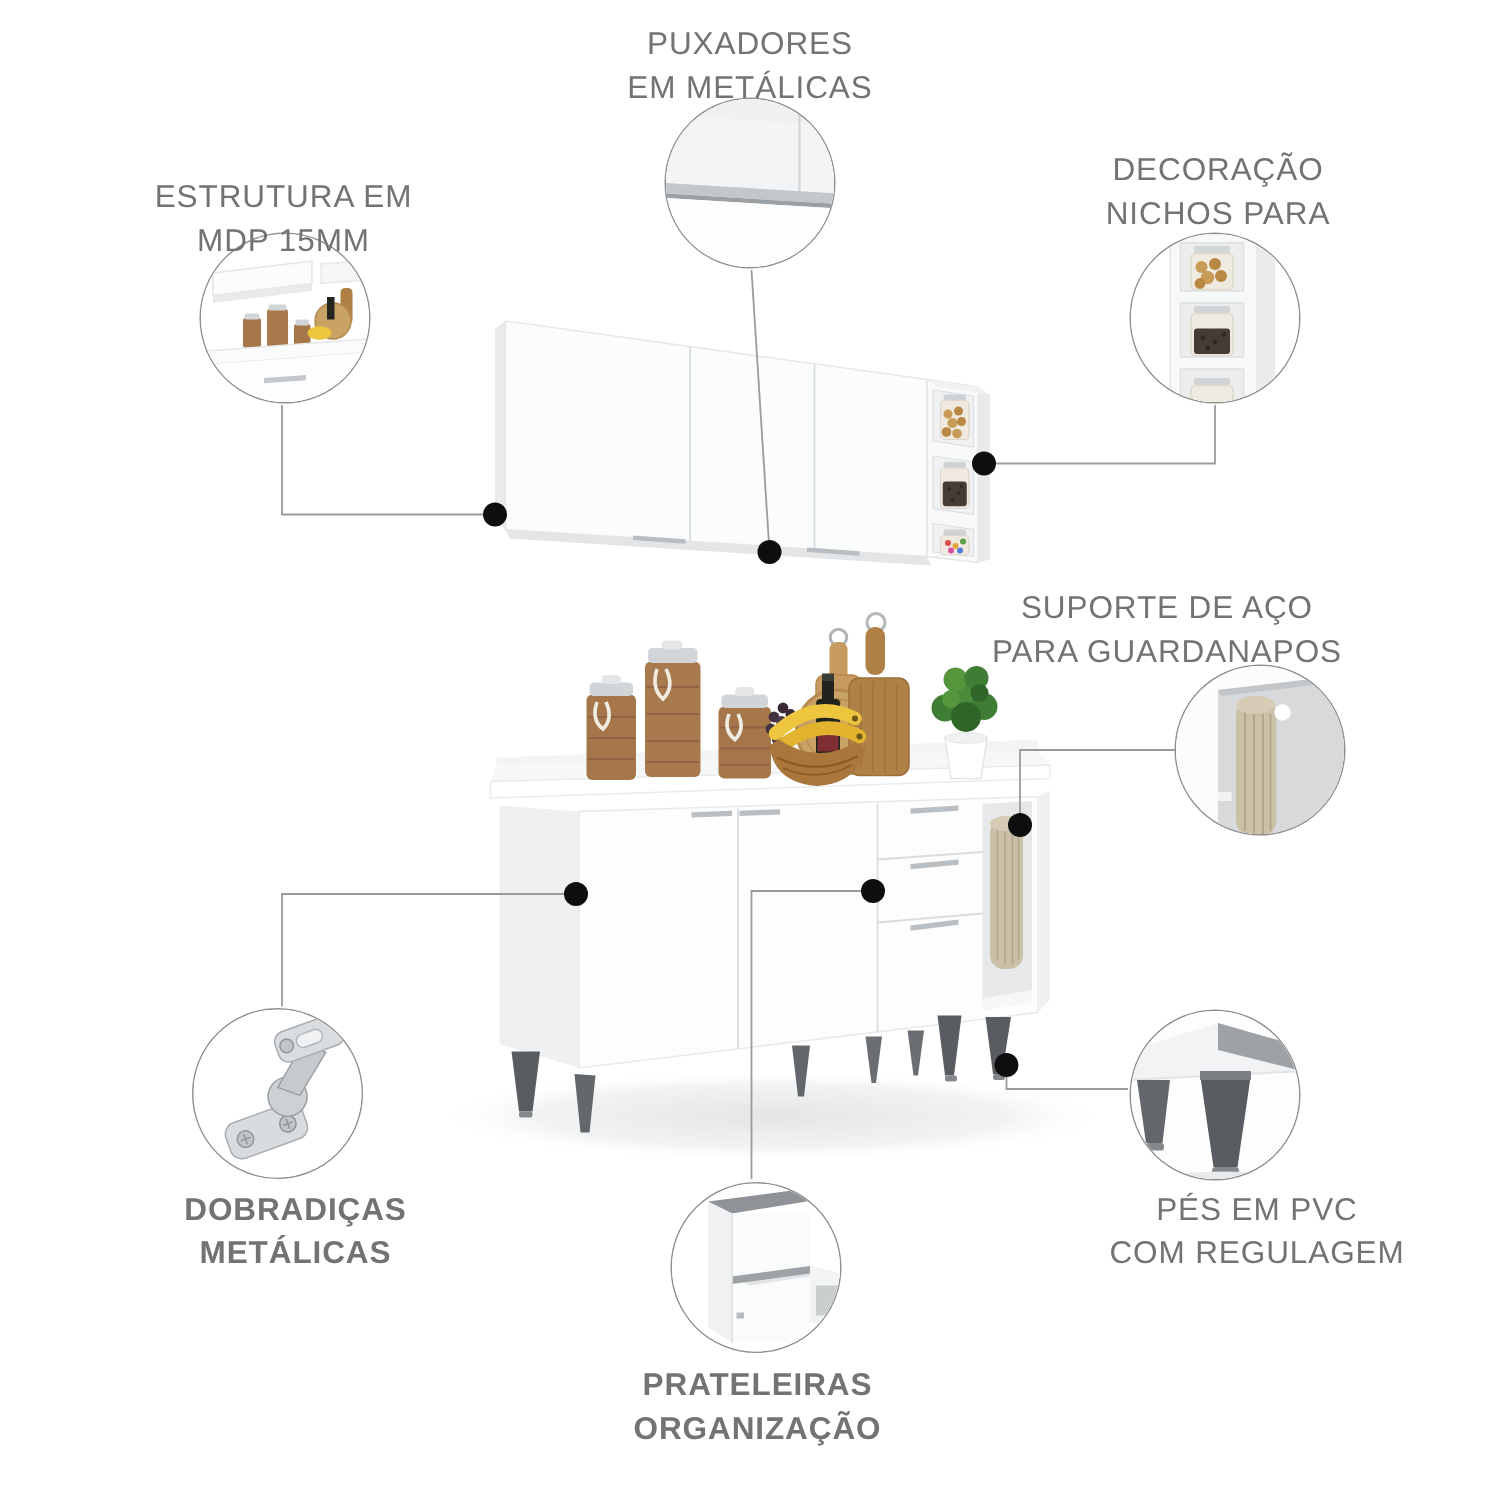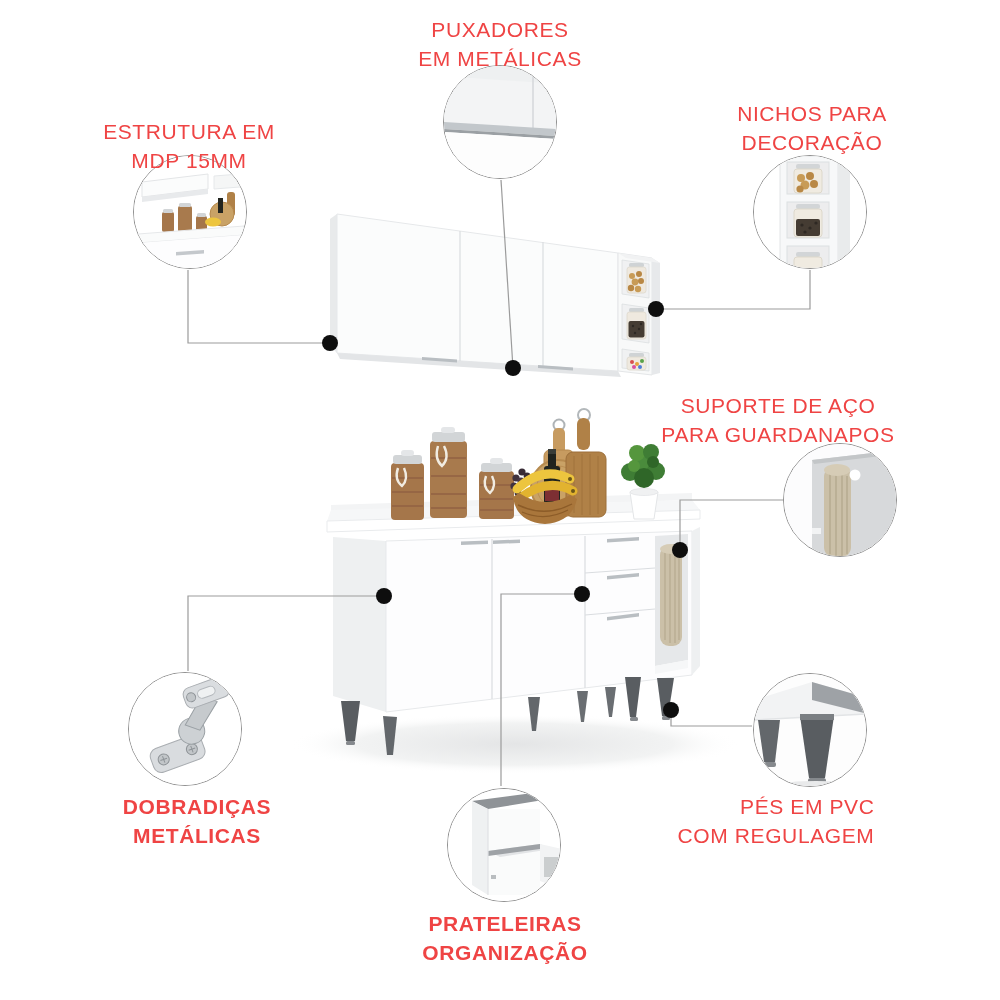--- a/index.html
+++ b/index.html
@@ -1,20 +1,20 @@
 <!DOCTYPE html>
 <html><head>
 <meta charset="utf-8">
 <style>
   html,body{margin:0;padding:0;background:#fff;}
   #stage{position:relative;width:1000px;height:1000px;background:#ffffff;overflow:hidden;
          font-family:"Liberation Sans", sans-serif;}
   #scene{position:absolute;left:0;top:0;}
   .label{position:absolute;transform:translateX(-50%);text-align:center;
-         font-size:21px;line-height:29px;letter-spacing:.6px;color:#ef4444;
+         font-size:21px;line-height:29px;letter-spacing:.6px;color:#737373;
          white-space:nowrap;font-weight:400;}
   .circle{position:absolute;width:114px;height:114px;border-radius:50%;
           border:1px solid #8f8f8f;overflow:hidden;background:#fff;box-sizing:border-box;}
   .circle svg{display:block;}
 </style>
 </head>
 <body>
 
 <div id="stage">
 
@@ -332,32 +332,32 @@
 
   <div class="label" style="left:500px;top:15px;">
     <div>PUXADORES</div>
     <div>EM METÁLICAS</div>
   </div>
   <div class="label" style="left:189px;top:117px;">
     <div>ESTRUTURA EM</div>
     <div>MDP 15MM</div>
   </div>
   <div class="label" style="left:812px;top:99px;">
+    <div>DECORAÇÃO</div>
     <div>NICHOS PARA</div>
-    <div>DECORAÇÃO</div>
   </div>
   <div class="label" style="left:778px;top:391px;">
     <div>SUPORTE DE AÇO</div>
     <div>PARA GUARDANAPOS</div>
   </div>
   <div class="label" style="left:197px;top:792px;font-weight:bold;">
     <div>DOBRADIÇAS</div>
     <div>METÁLICAS</div>
   </div>
-  <div class="label" style="left:776px;top:792px;text-align:right;">
+  <div class="label" style="left:838px;top:792px;">
     <div>PÉS EM PVC</div>
     <div>COM REGULAGEM</div>
   </div>
   <div class="label" style="left:505px;top:909px;font-weight:bold;">
     <div>PRATELEIRAS</div>
     <div>ORGANIZAÇÃO</div>
   </div>
 
 </div>
 

